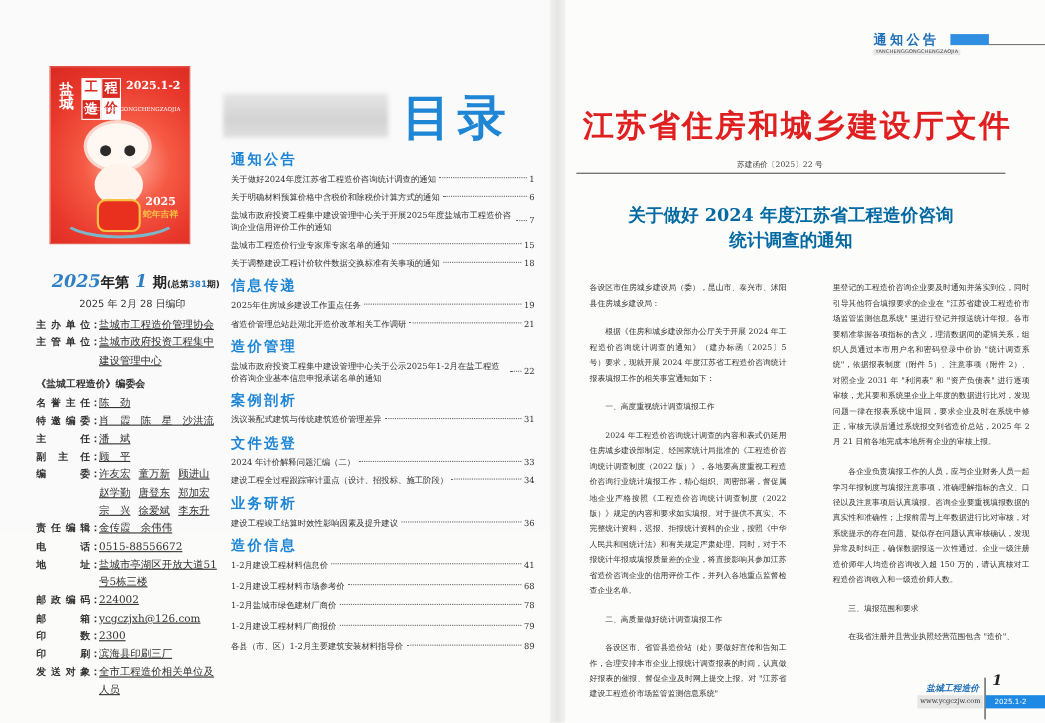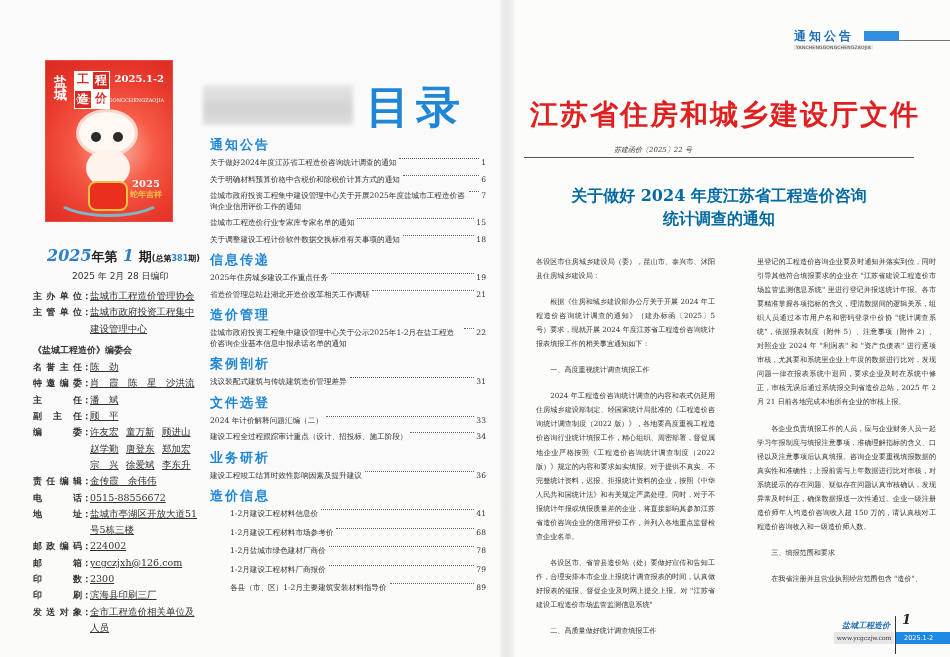--- a/index.html
+++ b/index.html
@@ -48,37 +48,37 @@
   .mh-title { font-weight: bold; margin: 5px 0 1px 0; font-family: "DejaVu Sans", sans-serif; font-size: 9px; }
   .mh-names { display: grid; grid-template-columns: 36px 36px 40px; column-gap: 0; }
 
   .toc-blur { position: absolute; left: 203px; top: 85px; width: 150px; height: 40px;
               background: linear-gradient(to bottom, #e4e4e4, #cfcfcf 60%, #dcdcdc); filter: blur(2px); opacity: 0.9; }
   .toc-title { position: absolute; left: 366px; top: 78px; font-size: 44px; font-weight: bold; color: #1f86d6;
                letter-spacing: 6px; font-family: "DejaVu Sans", sans-serif; }
   .toc { position: absolute; left: 210px; top: 136px; width: 276px; }
   .toc-section { margin-bottom: 6px; }
   .toc-heading { color: #1f86d6; font-weight: bold; font-size: 13px; letter-spacing: 2px; margin-bottom: 4px; font-family: "DejaVu Sans", sans-serif; }
-  .toc-item { display: flex; align-items: flex-start; font-size: 7.6px; line-height: 10.5px; color: #333; margin-bottom: 6px; }
+  .toc-item { display: flex; align-items: center; font-size: 7.6px; line-height: 10.5px; color: #333; margin-bottom: 6px; }
   .toc-item .txt { flex-shrink: 1; }
   .toc-item .dots { flex: 1; border-bottom: 1.2px dotted #666; margin: 0 2px 3px 3px; min-width: 10px; }
   .toc-item .pg { flex-shrink: 0; }
-  .toc-section.info .toc-item { margin-bottom: 8px; margin-left: 20px; }
+  .toc-section.info .toc-item { margin-bottom: 8px; }
 
   
   .right-page { position: absolute; left: 514px; top: 0; width: 436px; height: 657px; background: #fcfcfb; }
   .column-badge { position: absolute; left: 280px; top: 28px; }
   .column-badge .cn { color: #1f6fb8; font-weight: bold; font-size: 12px; letter-spacing: 3px; font-family: "DejaVu Sans", sans-serif; }
   .column-badge .bar { position: absolute; left: 70px; top: 3px; width: 35px; height: 10px; background: #2f8ee0; }
   .column-badge .line { position: absolute; left: 105px; top: 12px; width: 55px; height: 1px; background: #777; }
   .column-badge .en { font-size: 4.5px; color: #444; letter-spacing: 0.2px; background: #e8e8e8; padding: 0 2px; font-family: "DejaVu Sans", sans-serif; }
 
   .red-header { position: absolute; left: 16px; top: 96px; font-size: 28px; font-weight: bold; color: #e02020;
                 letter-spacing: 2px; font-family: Liberation Mono, monospace; white-space: nowrap; }
-  .doc-number { position: absolute; left: 100px; top: 145px; width: 190px; font-size: 7px; color: #444; font-style: italic; }
+  .doc-number { position: absolute; left: 100px; top: 145px; width: 190px; text-align: center; font-size: 7px; color: #444; }
   .red-rule { position: absolute; left: 10px; top: 157px; width: 390px; height: 1px; background: #555; }
   .doc-title { position: absolute; left: 35px; top: 184px; width: 340px; text-align: center; font-size: 16px; font-weight: bold;
                line-height: 23px; color: #0369a1; }
   .body-cols { position: absolute; left: 10px; top: 243px; width: 424px; display: flex; gap: 18px; }
   .col { width: 203px; font-size: 7.1px; line-height: 14.05px; color: #333; text-align: justify; }
   .col p { margin: 12px; }
   .col .ind { text-indent: 2em; }
 
   .footer-brand { position: absolute; left: 328px; top: 620px; font-size: 8px; color: #1f6fb8; font-style: italic; font-weight: bold; font-family: "DejaVu Serif", serif; }
   .footer-pg { position: absolute; left: 388px; top: 612px; font-size: 13px; font-style: italic; font-weight: bold; color: #222; }
@@ -347,25 +347,25 @@
     <div>关于做好 2024 年度江苏省工程造价咨询</div>
     <div>统计调查的通知</div>
   </div>
 
   <div class="body-cols">
     <div class="col">
       <p>各设区市住房城乡建设局（委），昆山市、泰兴市、沭阳县住房城乡建设局：</p>
       <p class="ind">根据《住房和城乡建设部办公厅关于开展 2024 年工程造价咨询统计调查的通知》（建办标函〔2025〕5 号）要求，现就开展 2024 年度江苏省工程造价咨询统计报表填报工作的相关事宜通知如下：</p>
       <p class="ind">一、高度重视统计调查填报工作</p>
       <p class="ind">2024 年工程造价咨询统计调查的内容和表式仍延用住房城乡建设部制定、经国家统计局批准的《工程造价咨询统计调查制度（2022 版）》，各地要高度重视工程造价咨询行业统计填报工作，精心组织、周密部署，督促属地企业严格按照《工程造价咨询统计调查制度（2022 版）》规定的内容和要求如实填报。对于提供不真实、不完整统计资料，迟报、拒报统计资料的企业，按照《中华人民共和国统计法》和有关规定严肃处理。同时，对于不报统计年报或填报质量差的企业，将直接影响其参加江苏省造价咨询企业的信用评价工作，并列入各地重点监督检查企业名单。</p>
+      <p class="ind">二、高质量做好统计调查填报工作</p>
       <p class="ind">各设区市、省管县造价站（处）要做好宣传和告知工作，合理安排本市企业上报统计调查报表的时间，认真做好报表的催报、督促企业及时网上提交上报。对 "江苏省建设工程造价市场监管监测信息系统"</p>
-      <p class="ind">二、高质量做好统计调查填报工作</p>
     </div>
     <div class="col">
-      <p>里登记的工程造价咨询企业要及时通知并落实到位，同时引导其他符合填报要求的企业在 "江苏省建设工程造价市场监管监测信息系统" 里进行登记并报送统计年报。各市要精准掌握各项指标的含义，理清数据间的逻辑关系，组织人员通过本市用户名和密码登录中价协 "统计调查系统"，依据报表制度（附件 5）、注意事项（附件 2）、对照企业 2024 年 "利润表" 和 "资产负债表" 进行逐项审核，尤其要和系统里企业上年度的数据进行比对，发现问题一律在报表系统中退回，要求企业及时在系统中修正，审核无误后通过系统报交到省造价总站，2025 年 2 月 21 日前各地完成本地所有企业的审核上报。</p>
+      <p>里登记的工程造价咨询企业要及时通知并落实到位，同时引导其他符合填报要求的企业在 "江苏省建设工程造价市场监管监测信息系统" 里进行登记并报送统计年报。各市要精准掌握各项指标的含义，理清数据间的逻辑关系，组织人员通过本市用户名和密码登录中价协 "统计调查系统"，依据报表制度（附件 5）、注意事项（附件 2）、对照企业 2031 年 "利润表" 和 "资产负债表" 进行逐项审核，尤其要和系统里企业上年度的数据进行比对，发现问题一律在报表系统中退回，要求企业及时在系统中修正，审核无误后通过系统报交到省造价总站，2025 年 2 月 21 日前各地完成本地所有企业的审核上报。</p>
       <p class="ind">各企业负责填报工作的人员，应与企业财务人员一起学习年报制度与填报注意事项，准确理解指标的含义、口径以及注意事项后认真填报。咨询企业要重视填报数据的真实性和准确性；上报前需与上年数据进行比对审核，对系统提示的存在问题、疑似存在问题认真审核确认，发现异常及时纠正，确保数据报送一次性通过。企业一级注册造价师年人均造价咨询收入超 150 万的，请认真核对工程造价咨询收入和一级造价师人数。</p>
       <p class="ind">三、填报范围和要求</p>
       <p class="ind">在我省注册并且营业执照经营范围包含 "造价"、</p>
     </div>
   </div>
 
   <div class="footer-brand">盐城工程造价</div>
   <div class="footer-vline"></div>
   <div class="footer-pg">1</div>
   <div class="footer-url">www.ycgczjw.com</div>

